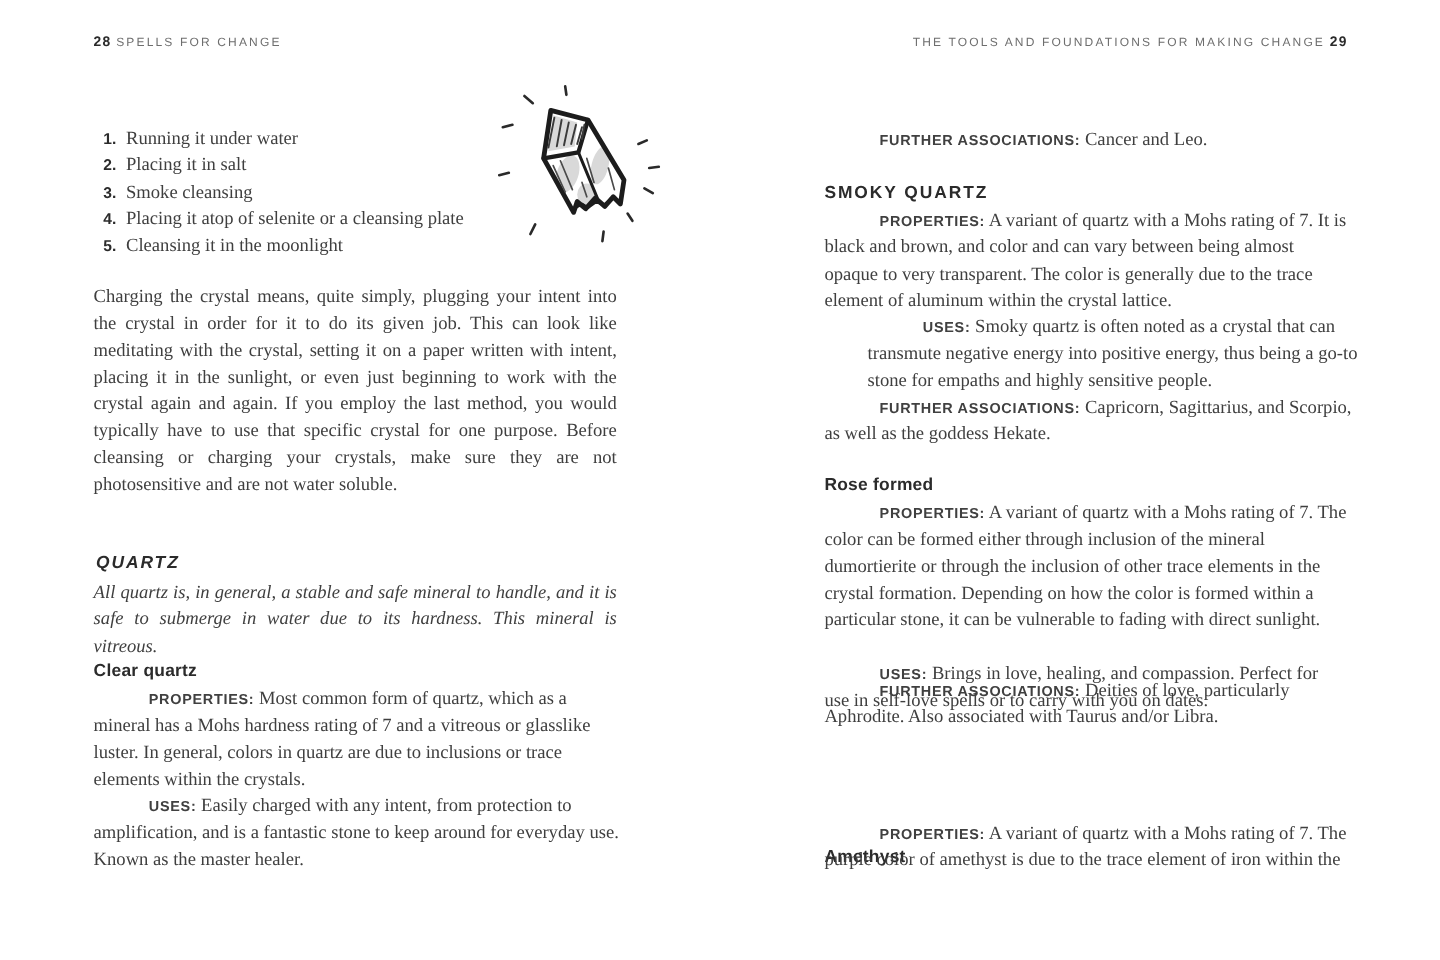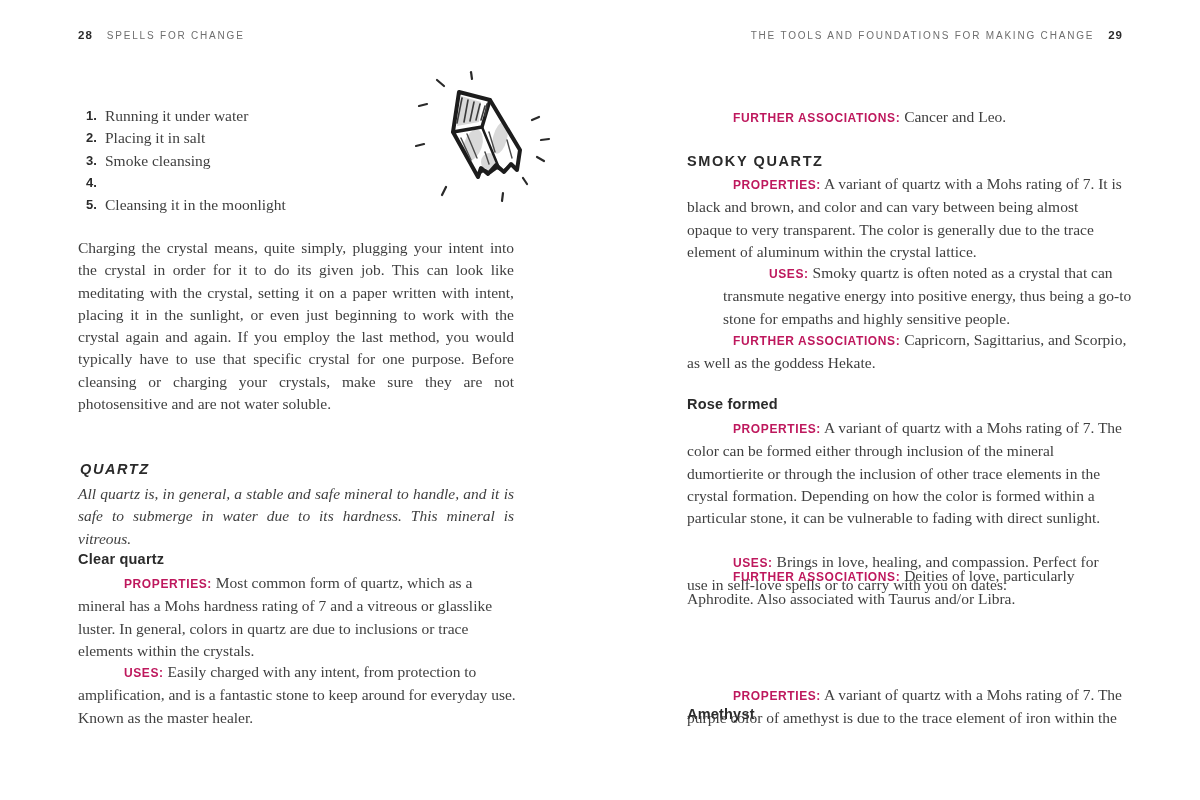--- a/index.html
+++ b/index.html
@@ -4,32 +4,32 @@
 <style>
   html,body{margin:0;padding:0;}
   body{
     width:1200px;height:800px;background:#ffffff;position:relative;
     font-family:"Liberation Serif", serif;color:#3f3f3f;overflow:hidden;
   }
   .abs{position:absolute;}
   .running-head{
     font-family:"Liberation Sans", sans-serif;
     font-size:10px;letter-spacing:1.8px;color:#6e6e6e;
-    display:flex;align-items:baseline;gap:14px;white-space:nowrap;
+    display:flex;align-items:baseline;gap:4px;white-space:nowrap;
   }
   .pagenum{
     font-family:"Liberation Sans", sans-serif;
     font-weight:bold;font-size:11.5px;color:#2b2b2b;letter-spacing:1px;
   }
   .body-text{font-size:15.5px;line-height:22.3px;color:#3f3f3f;}
   .justified{text-align:justify;}
   .italic{font-style:italic;}
   .label{
     font-family:"Liberation Sans", sans-serif;font-weight:bold;
-    font-size:12px;letter-spacing:0.6px;color:#be185d;padding-left:46px;
+    font-size:12px;letter-spacing:0.6px;color:#404040;padding-left:46px;
   }
   .section-head{
     font-family:"Liberation Sans", sans-serif;font-weight:bold;
     font-size:14.5px;letter-spacing:1.6px;color:#2b2b2b;
   }
   .sub-head{
     font-family:"Liberation Sans", sans-serif;font-weight:bold;
     font-size:14.5px;letter-spacing:0.2px;color:#2b2b2b;
   }
   .num-list{display:flex;flex-direction:column;}
@@ -59,20 +59,21 @@
   <div class="num-item">
     <span class="n">2.</span>
     <span class="t">Placing it in salt</span>
   </div>
   <div class="num-item">
     <span class="n">3.</span>
     <span class="t">Smoke cleansing</span>
   </div>
   <div class="num-item">
     <span class="n">4.</span>
+    <span class="t">Placing it atop of selenite or a cleansing plate</span>
   </div>
   <div class="num-item">
     <span class="n">5.</span>
     <span class="t">Cleansing it in the moonlight</span>
   </div>
 </div>
 
 <svg class="abs" style="left:415px;top:60px;" width="140" height="160" viewBox="0 0 140 160">
   <g fill="none" stroke="#1c1c1c" stroke-linecap="round" stroke-linejoin="round">
 

